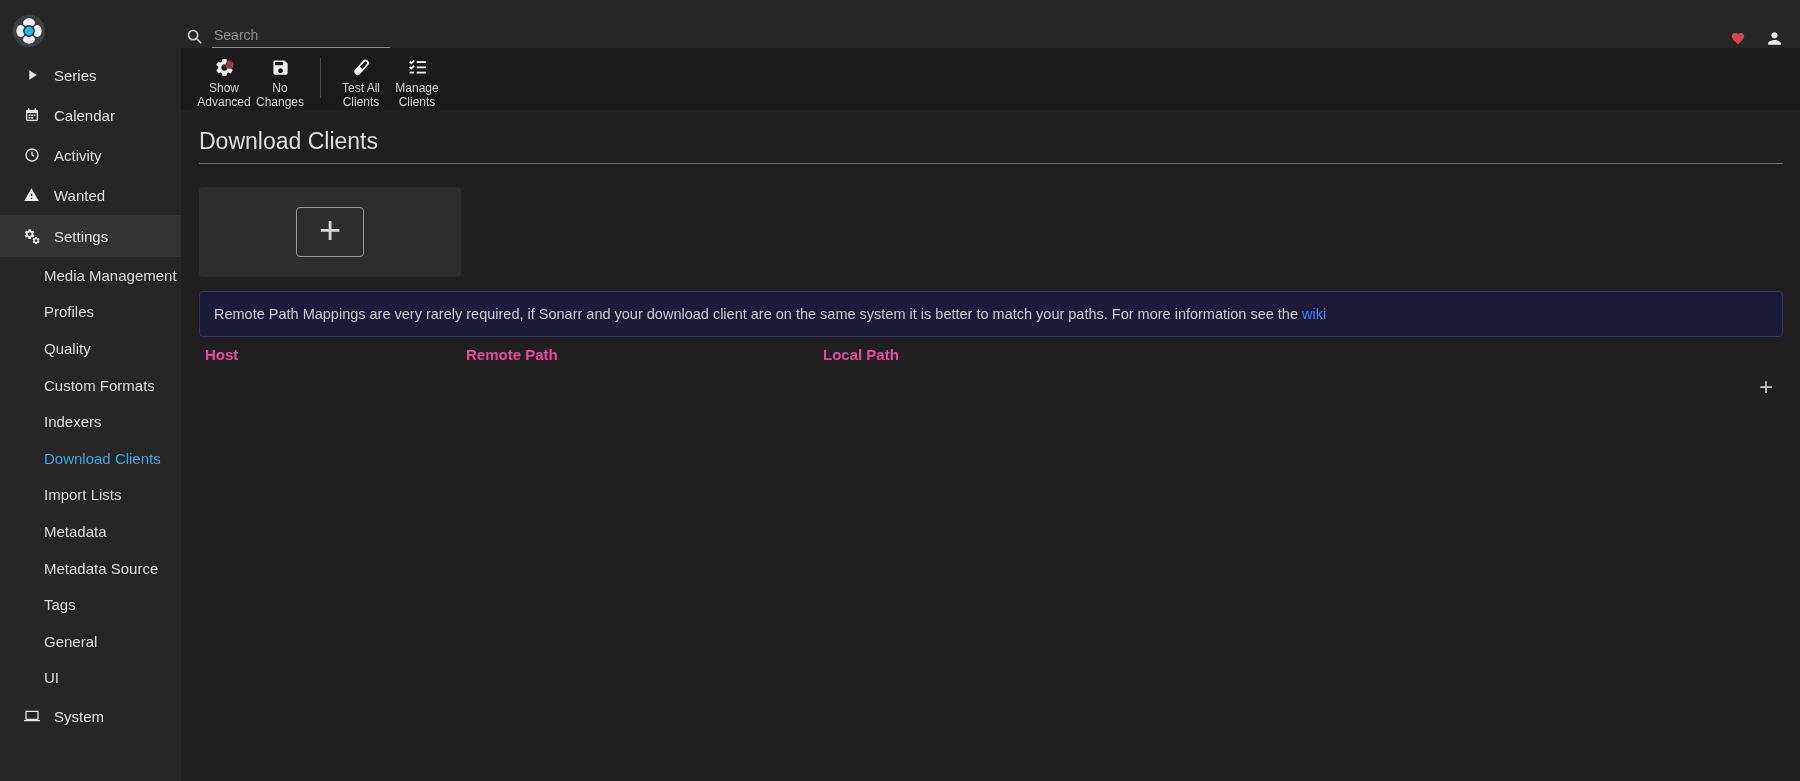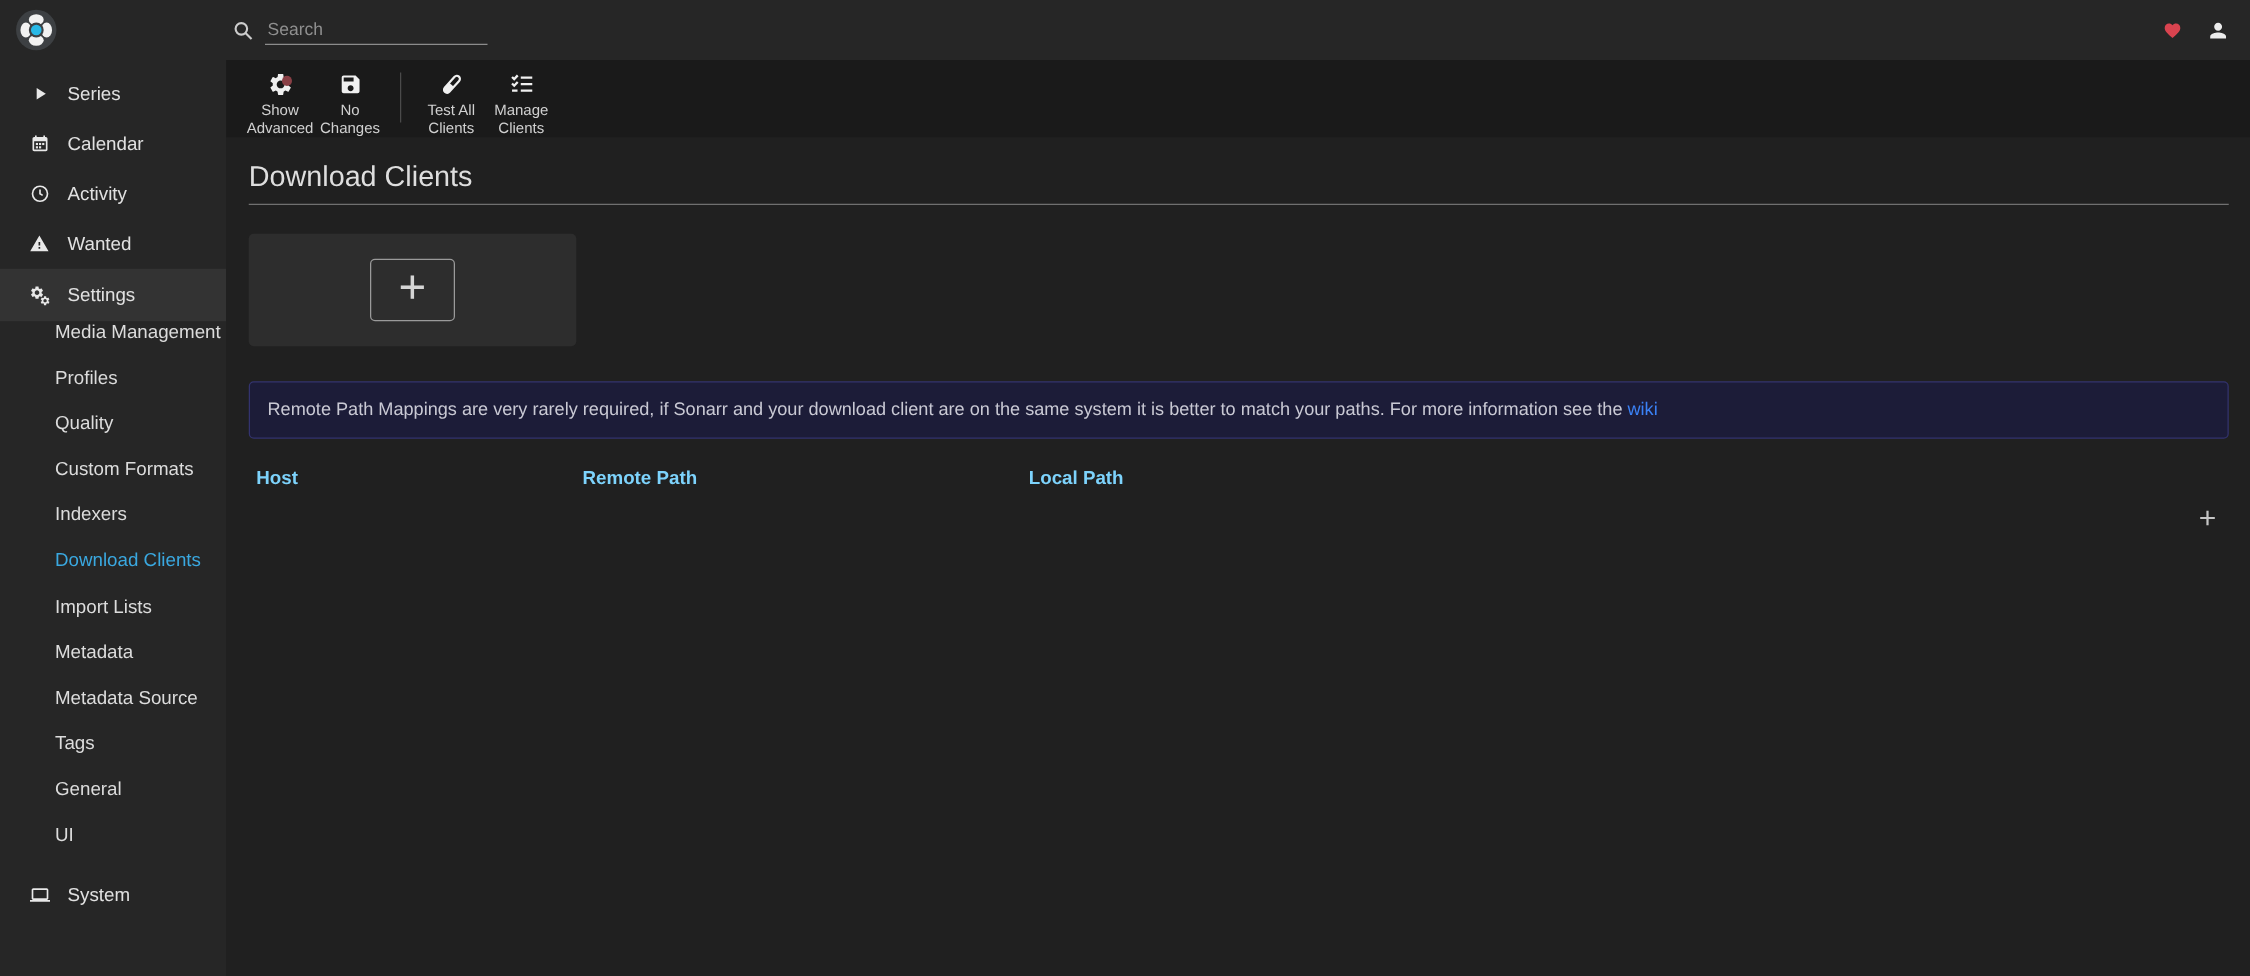--- a/index.html
+++ b/index.html
@@ -6,21 +6,21 @@
   html,body { width:1800px; height:781px; overflow:hidden; }
   body {
     font-family:"Liberation Sans", sans-serif;
     background:#202020; color:#e1e1e1;
     -webkit-font-smoothing:antialiased;
   }
   .app { width:1800px; height:781px; display:flex; flex-direction:column; }
 
   
   .topbar {
-    height:48px; background:#262626; display:flex; align-items:center;
+    height:48px; background:#262626; display:flex; align-items:flex-end;
     flex:0 0 48px;
   }
   .logo-area { width:181px; flex:0 0 181px; display:flex; align-items:center; padding-left:12px; }
   .logo-btn { width:34px; height:34px; cursor:pointer; }
   .search-wrap { display:flex; align-items:center; margin-left:5px; }
   .search-wrap svg { flex:0 0 auto; }
   .search-input {
     background:transparent; border:none; border-bottom:1px solid #8c8c8c;
     width:178px; margin-left:9px; padding:3px 2px 4px 2px;
     color:#eee; font-size:14px; outline:none;
@@ -35,21 +35,21 @@
 
   
   .sidebar { width:181px; flex:0 0 181px; background:#262626; padding-top:7px; overflow:hidden; }
   .nav-item {
     height:40px; display:flex; align-items:center; padding-left:22px;
     font-size:15px; color:#e1e1e1; cursor:pointer; white-space:nowrap;
   }
   .nav-item .nav-ico { width:19px; display:flex; justify-content:center; margin-right:13px; }
   .nav-item.section-active { background:#333333; height:42px; }
   .nav-sub {
-    height:36.6px; display:flex; padding-left:44px;
+    height:36.6px; display:flex; align-items:center; padding-left:44px;
     font-size:15px; color:#dcdcdc; cursor:pointer; white-space:nowrap;
   }
   .nav-sub.active { color:#3aa8e0; }
 
   
   .main { flex:1; display:flex; flex-direction:column; min-width:0; }
   .toolbar {
     height:62px; flex:0 0 62px; background:#1a1a1a;
     display:flex; align-items:flex-start; padding-left:15px; padding-top:9px;
   }
@@ -88,29 +88,29 @@
   .add-box {
     width:68px; height:50px; border:1px solid #9a9a9a; border-radius:4px;
     background:transparent; color:#d5d5d5; font-size:38px; font-weight:300; line-height:1;
     display:flex; align-items:center; justify-content:center; cursor:pointer;
     font-family:"Liberation Sans", sans-serif; padding-bottom:4px;
   }
 
   .section-title { margin-top:27px; }
 
   .notice {
-    margin-top:28px; height:46px; border:1px solid #33336e; border-radius:4px;
+    margin-top:14px; height:46px; border:1px solid #33336e; border-radius:4px;
     background:#1c1c38; display:flex; align-items:center; padding:0 14px;
     font-size:14.5px; color:#c9c9d4;
   }
   .notice a { color:#3b82f6; text-decoration:none; cursor:pointer; margin-left:4px; }
 
   .mappings-header {
     display:grid; grid-template-columns:261px 357px auto;
-    margin-top:17px; font-size:15px; font-weight:bold; color:#7dd3fc;
+    margin-top:3px; font-size:15px; font-weight:bold; color:#ec4899;
   }
   .mappings-header > div { padding:6px 0 6px 6px; }
 
   .add-row { display:flex; justify-content:flex-end; margin-top:6px; padding-right:10px; }
   .add-mapping-btn {
     background:none; border:none; color:#c5c5c5; font-size:24px; font-weight:300;
     cursor:pointer; line-height:1; font-family:"Liberation Sans", sans-serif;
   }
 
   svg { display:block; }

